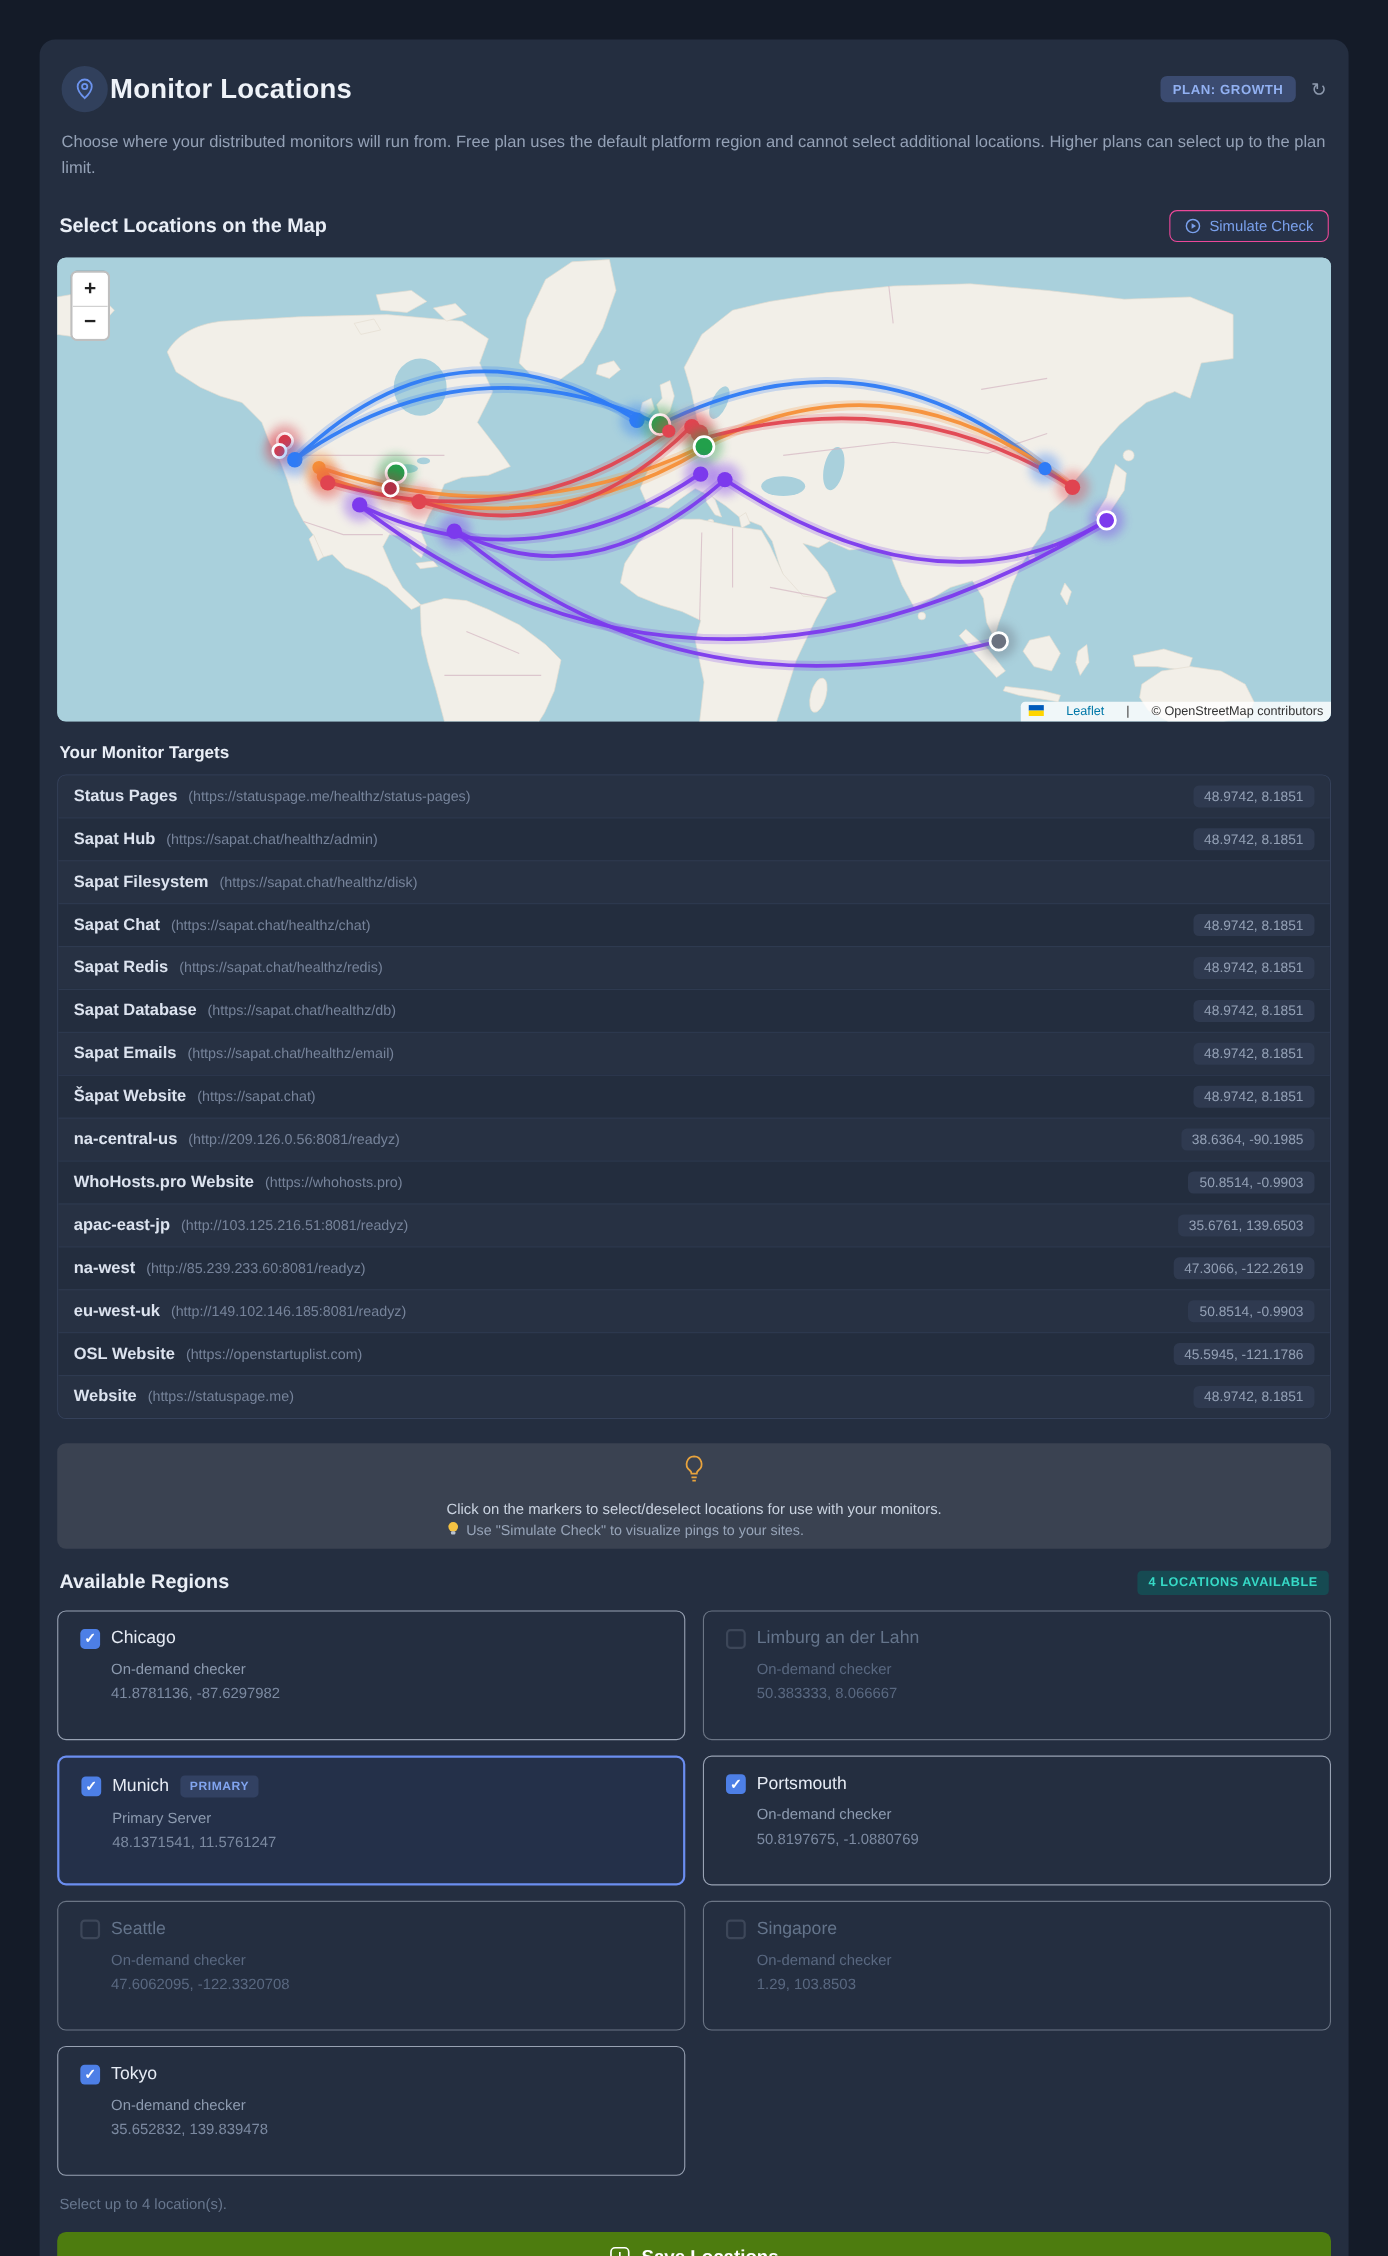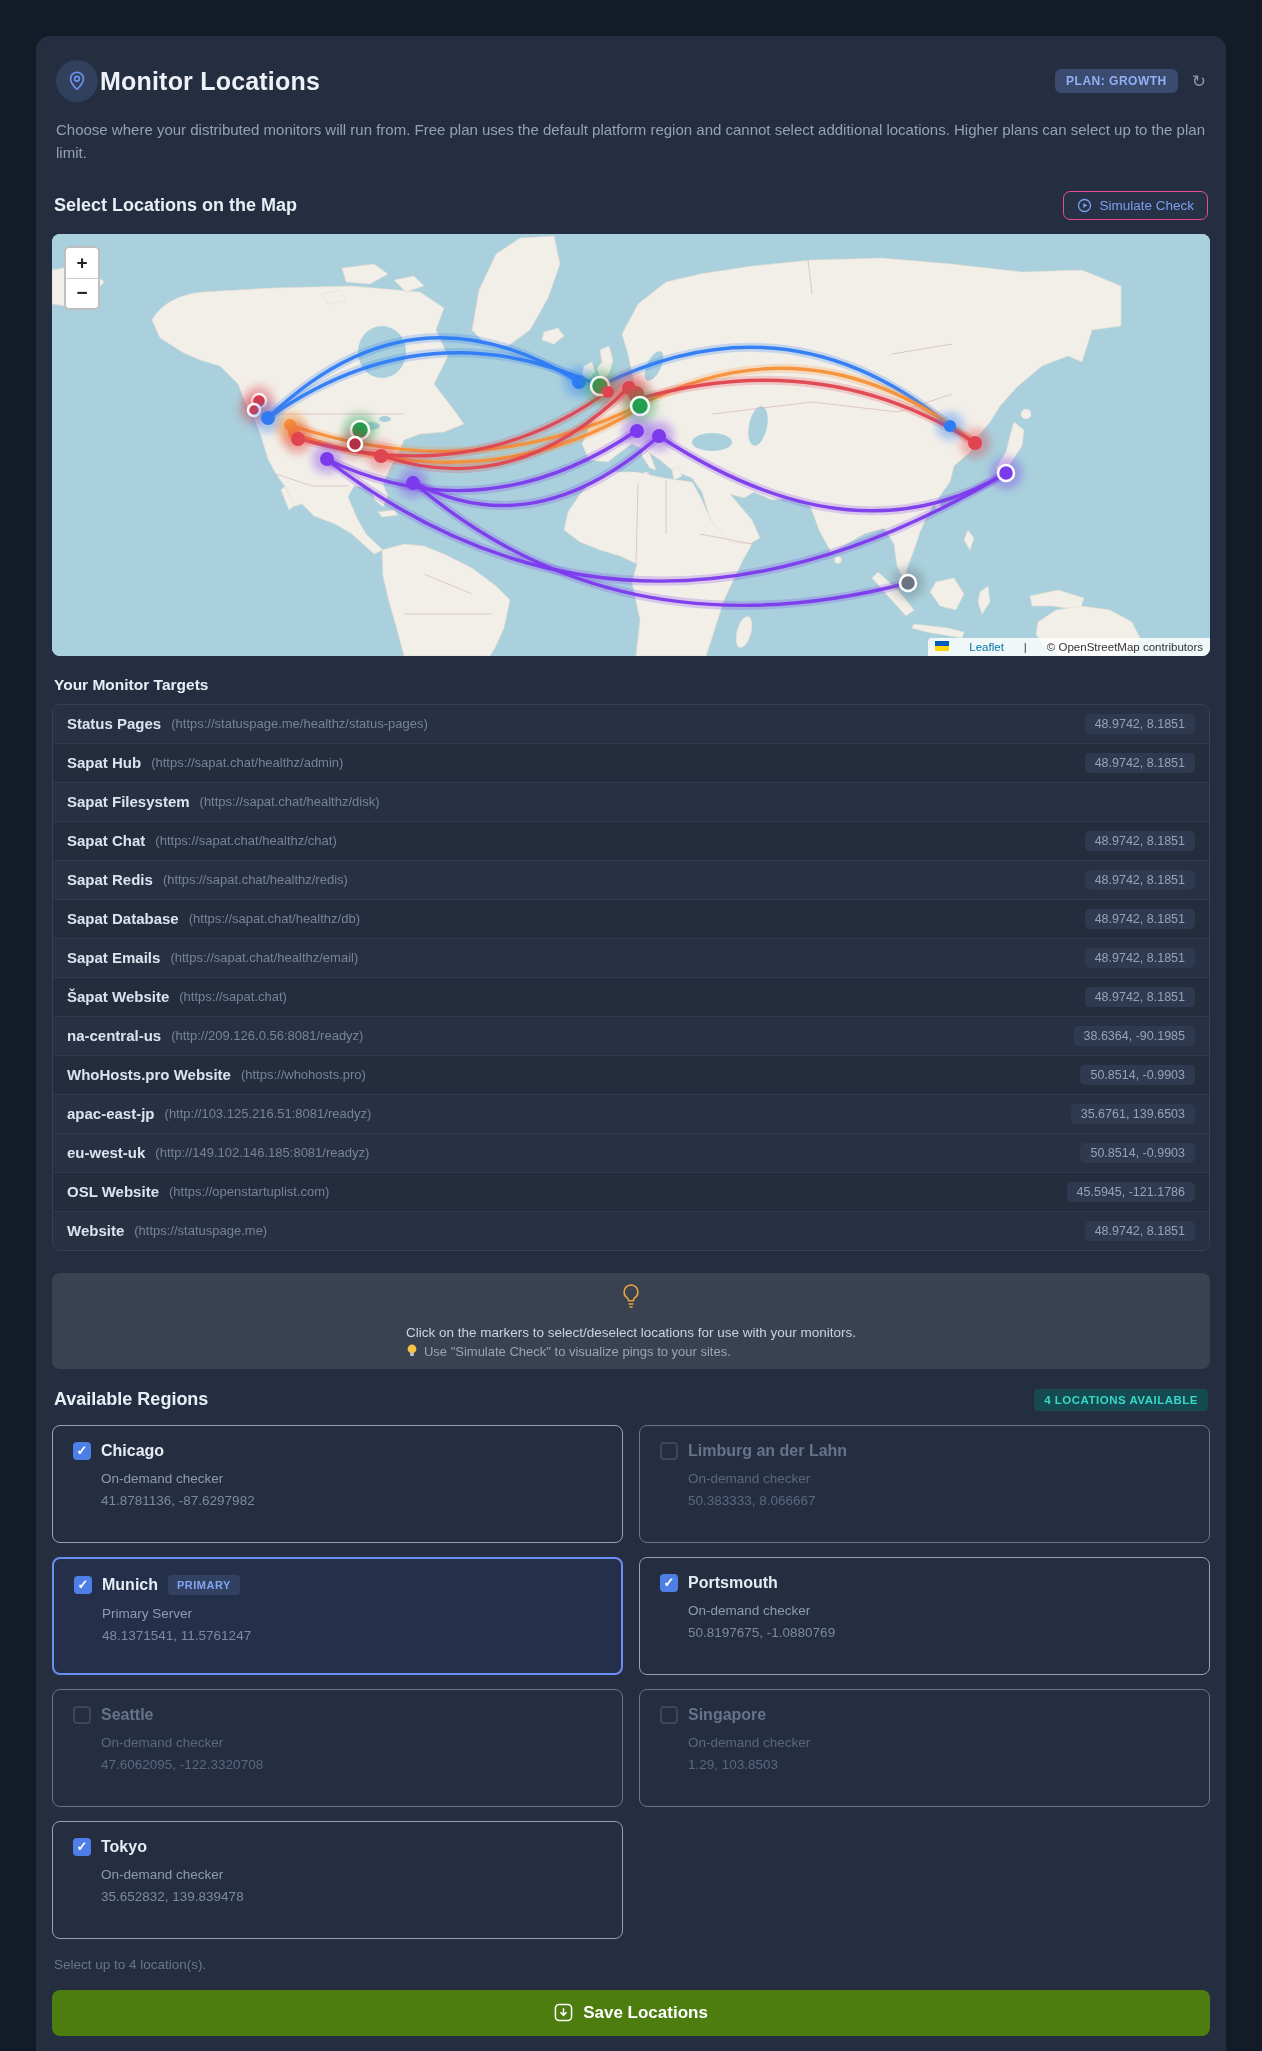--- a/index.html
+++ b/index.html
@@ -41,21 +41,21 @@
   .regions-badge{background:#164a52;color:#36d9c6;font-size:11.5px;font-weight:700;letter-spacing:.5px;padding:5px 10px;border-radius:4px;}
 
   .grid{display:grid;grid-template-columns:1fr 1fr;gap:14px 16px;}
   .card{border:1px solid #98a2b3;border-radius:8px;background:#242e40;padding:16px 20px;min-height:118px;box-sizing:border-box;cursor:pointer;}
   .card.disabled{border-color:#6b7585;cursor:default;}
   .card.primary{border:2px solid #6b8ef0;background:#243049;}
   .card-top{display:flex;align-items:center;gap:10px;}
   .cb{width:18px;height:18px;border-radius:4px;background:#4d7fe6;color:#fff;font-size:13px;font-weight:700;display:flex;align-items:center;justify-content:center;box-sizing:border-box;flex:0 0 auto;}
   .cb.off{background:transparent;border:2px solid #49566d;}
   .card.disabled .cb.off{border-color:#3d4759;}
-  .card-title{font-size:16px;font-weight:700;color:#e6ebf4;}
+  .card-title{font-size:16px;font-weight:400;color:#e6ebf4;}
   .card.disabled .card-title{color:#64748b;}
   .pbadge{background:#324162;color:#82a5f0;font-size:11px;font-weight:700;padding:4px 9px;border-radius:4px;letter-spacing:.5px;}
   .card-sub{font-size:13.5px;color:#8d9bb0;margin:11px 0 0 28px;}
   .card-coords{font-size:13.5px;color:#7c8aa1;margin:7px 0 0 28px;}
   .card.disabled .card-sub,.card.disabled .card-coords{color:#596880;}
 
   .note{font-size:13.5px;color:#67768d;margin:18px 2px 18px;}
   .save-btn{width:100%;height:46px;background:#4d7c0f;border:none;border-radius:8px;color:#fff;font-size:17px;font-weight:600;display:flex;align-items:center;justify-content:center;gap:10px;cursor:pointer;font-family:inherit;}
 </style>
 </head>
@@ -298,20 +298,25 @@
       <div class="trow alt">
         <span class="t-name">WhoHosts.pro Website</span>
         <span class="t-url">(https://whohosts.pro)</span>
         <span class="t-coords">50.8514, -0.9903</span>
       </div>
       <div class="trow">
         <span class="t-name">apac-east-jp</span>
         <span class="t-url">(http://103.125.216.51:8081/readyz)</span>
         <span class="t-coords">35.6761, 139.6503</span>
       </div>
+      <div class="trow alt">
+        <span class="t-name">na-west</span>
+        <span class="t-url">(http://85.239.233.60:8081/readyz)</span>
+        <span class="t-coords">47.3066, -122.2619</span>
+      </div>
       <div class="trow">
         <span class="t-name">eu-west-uk</span>
         <span class="t-url">(http://149.102.146.185:8081/readyz)</span>
         <span class="t-coords">50.8514, -0.9903</span>
       </div>
       <div class="trow alt">
         <span class="t-name">OSL Website</span>
         <span class="t-url">(https://openstartuplist.com)</span>
         <span class="t-coords">45.5945, -121.1786</span>
       </div>

